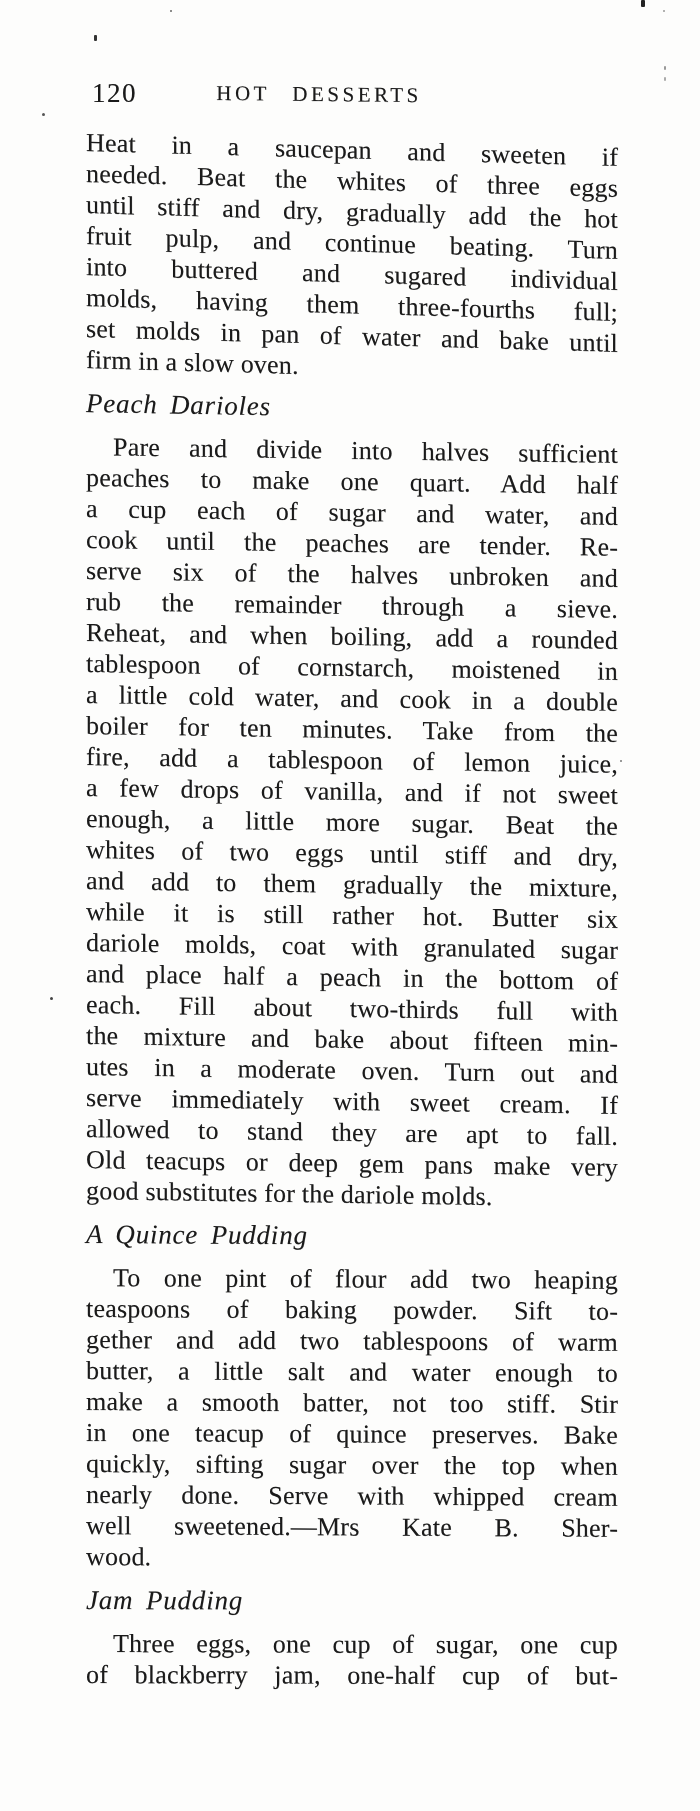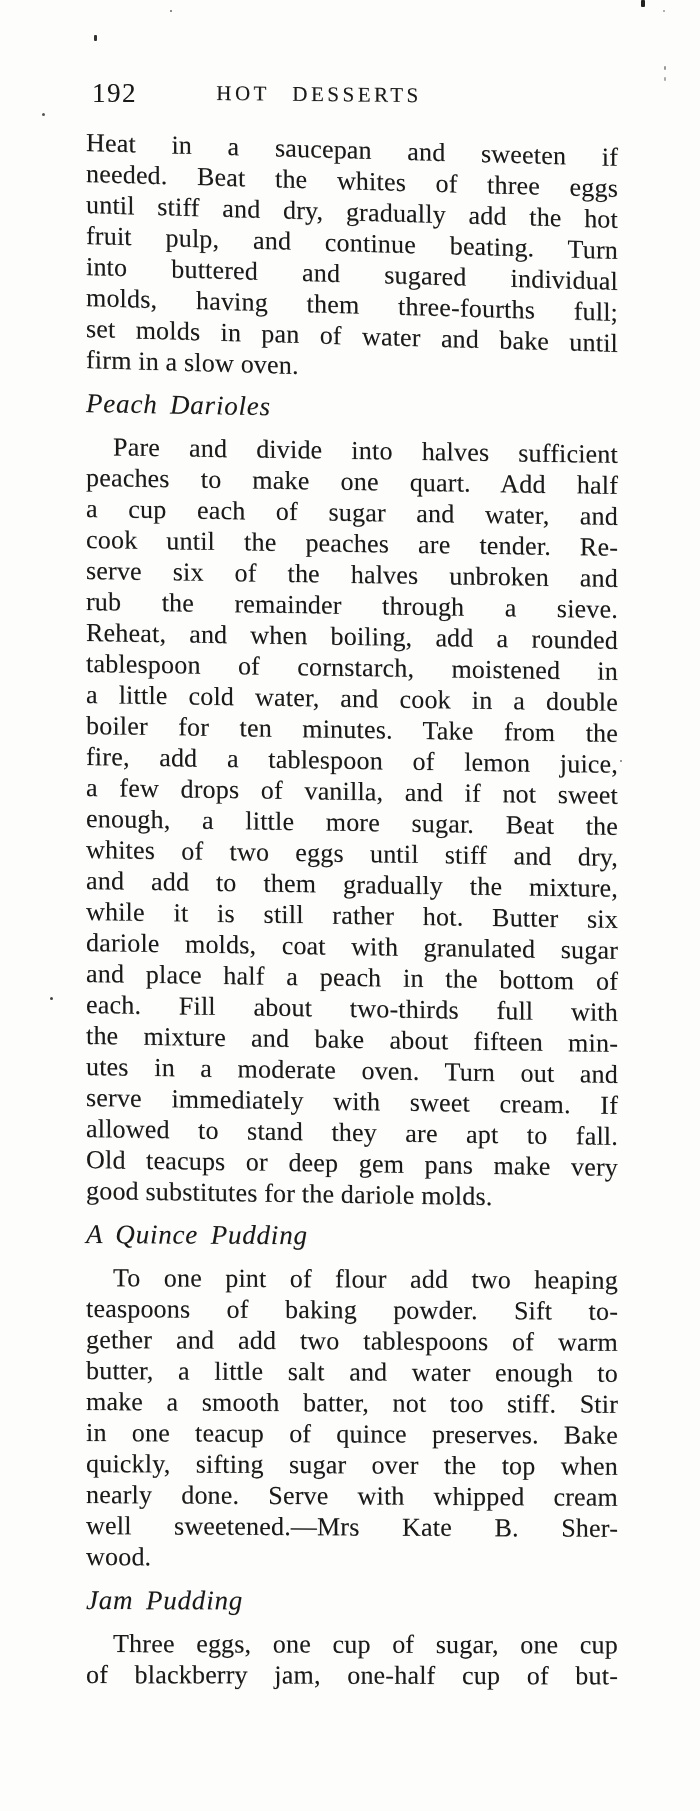--- a/index.html
+++ b/index.html
@@ -80,21 +80,21 @@
   <div class="speck" style="left:663px; top:10px; width:2px; height:2px; background:#999;"></div>
   <div class="speck" style="left:664px; top:66px; width:2px; height:4px; background:#999; border-radius:1px;"></div>
   <div class="speck" style="left:664px; top:77px; width:2px; height:4px; background:#aaa; border-radius:1px;"></div>
   <div class="speck" style="left:42px; top:113px; width:3px; height:3px; background:#555;"></div>
   <div class="speck" style="left:50px; top:997px; width:3px; height:3px; background:#444;"></div>
   <div class="speck" style="left:620px; top:760px; width:2px; height:2px; background:#777;"></div>
 
   <div class="column">
 
     <div class="page-header">
-      <span class="page-number">192</span>
+      <span class="page-number">120</span>
       <span class="running-head">HOT DESSERTS</span>
     </div>
 
     <div class="para sk16">
         <div class="line">Heat in a saucepan and sweeten if</div>
         <div class="line">needed. Beat the whites of three eggs</div>
         <div class="line">until stiff and dry, gradually add the hot</div>
         <div class="line">fruit pulp, and continue beating. Turn</div>
         <div class="line">into buttered and sugared individual</div>
         <div class="line">molds, having them three-fourths full;</div>

